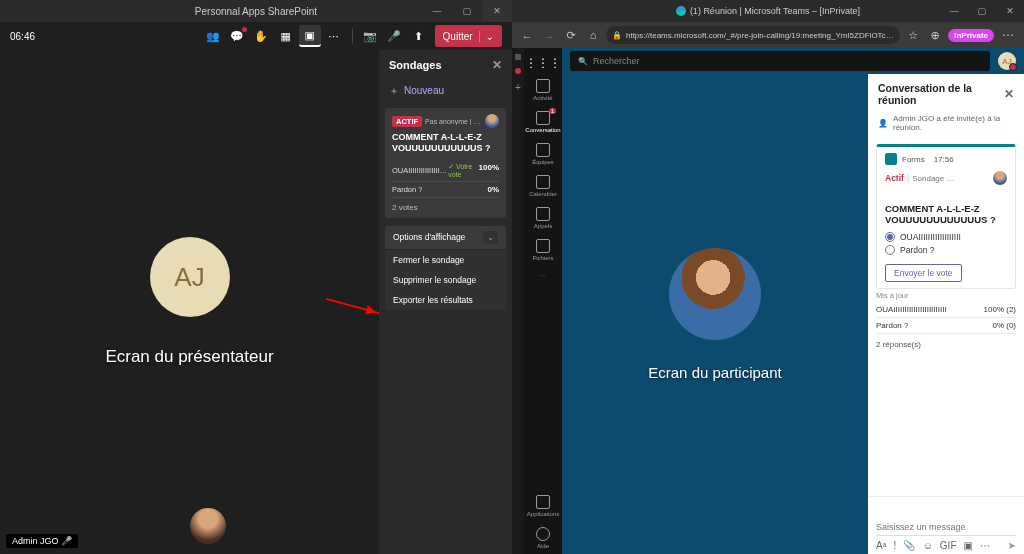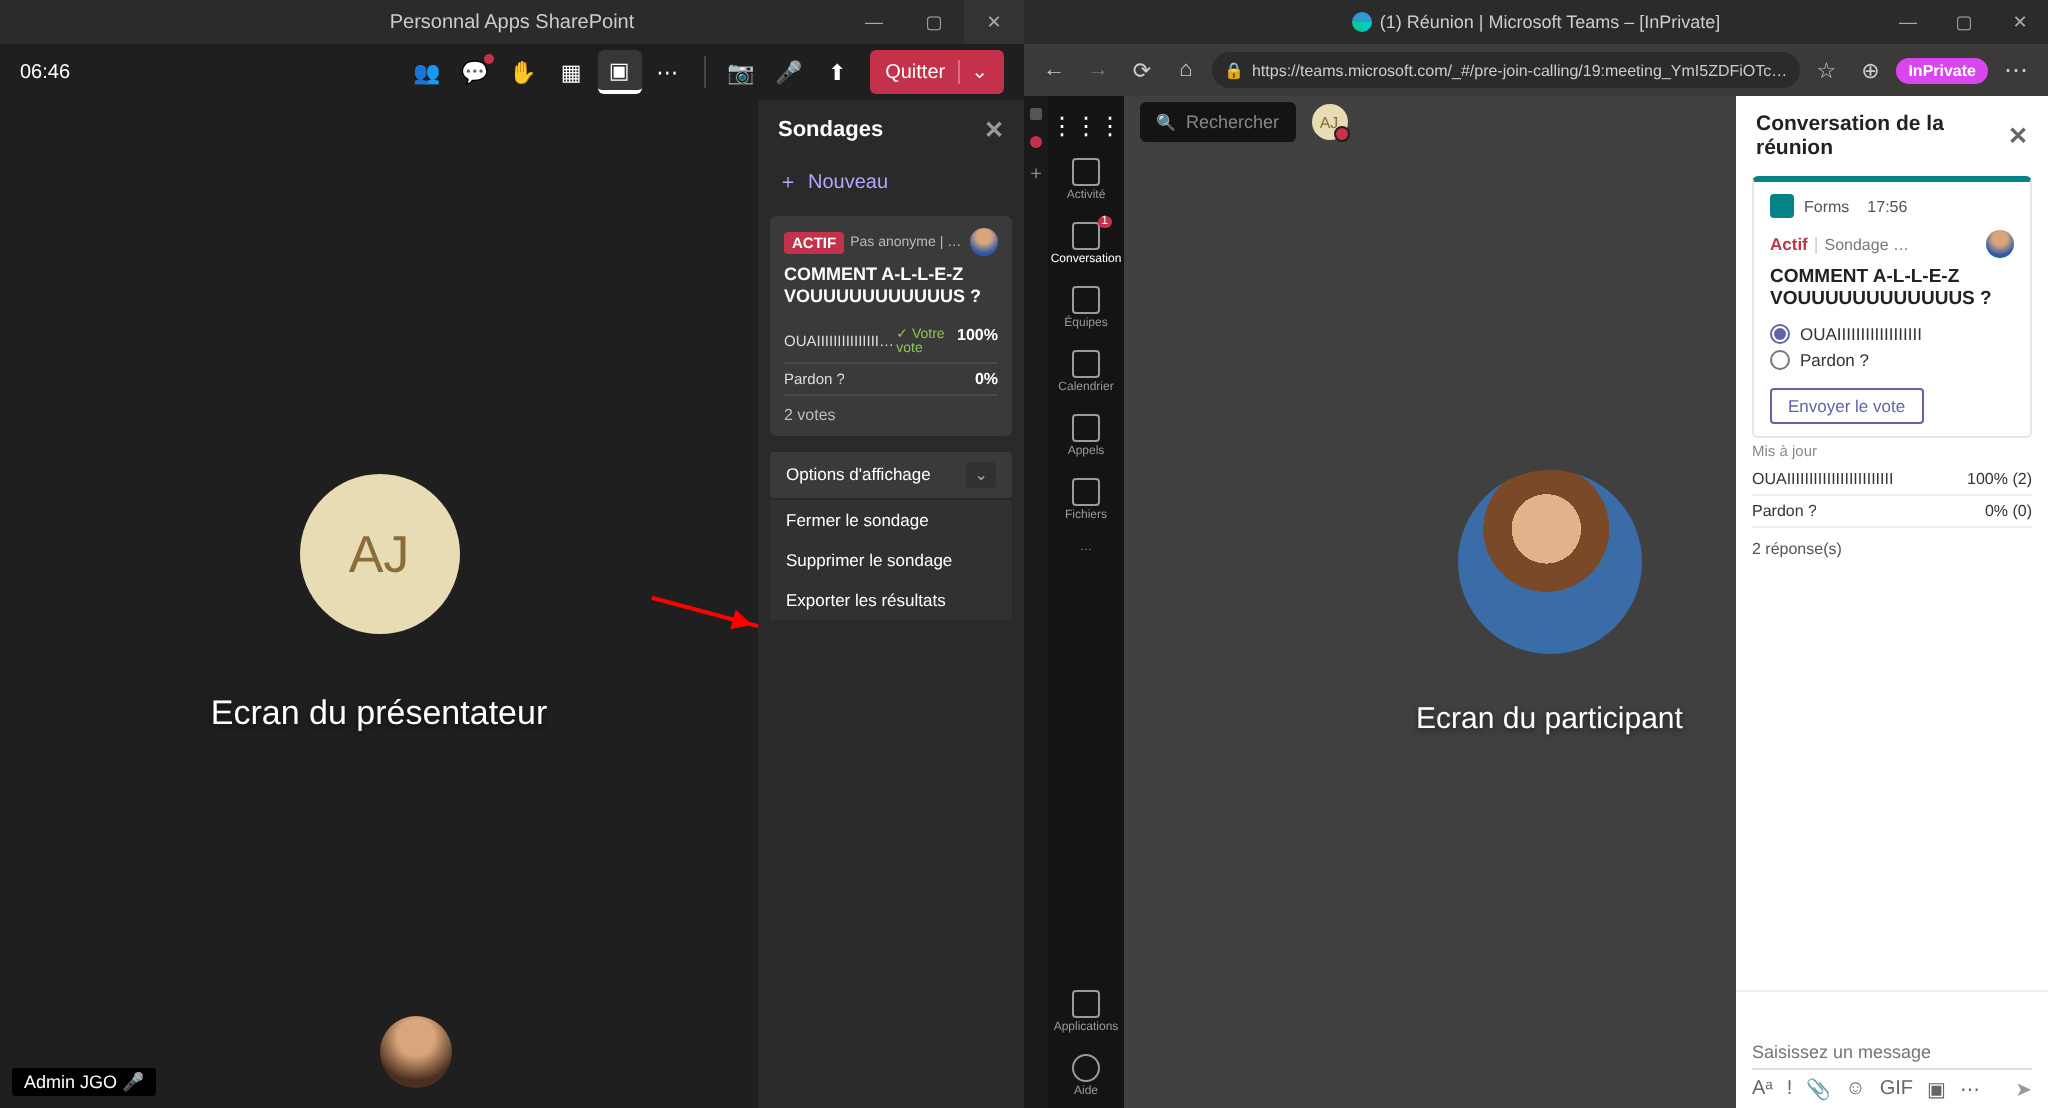--- a/index.html
+++ b/index.html
@@ -75,21 +75,21 @@
 
 .rb-apprail { width: 38px; background:#141414; display:flex; flex-direction:column; align-items:center; padding-top:4px;}
 .rb-apprail .waffle { color:#fff; font-size:12px; padding:4px 0;}
 .rb-apprail .ri { width:100%; padding:5px 0; display:flex; flex-direction:column; align-items:center; color:#9a9a9a; font-size:6px; position:relative; cursor:pointer;}
 .rb-apprail .ri svg, .rb-apprail .ri .ic { width:14px; height:14px; margin-bottom:2px;}
 .rb-apprail .ri .ic { border:1px solid #9a9a9a; border-radius:2px;}
 .rb-apprail .ri.active { color:#fff;}
 .rb-apprail .ri .b { position:absolute; top:2px; right:6px; background:#c4314b; color:#fff; border-radius:6px; font-size:6px; padding:0 2px;}
 .rb-apprail .spacer { flex:1;}
 
-.rb-main { flex:1; display:flex; background:#404040;}
+.rb-main { flex:1; display:flex; flex-direction:column; background:#0c4a6e;}
 .rb-search { height:26px; display:flex; align-items:center; padding:0 8px;}
 .rb-search .sf { flex:1; background:#141414; border-radius:3px; height:20px; display:flex; align-items:center; padding:0 8px; color:#888; font-size:9px;}
 .rb-search .sf::before{content:"🔍"; font-size:8px; margin-right:5px; color:#888;}
 .rb-search .av { width:18px; height:18px; border-radius:50%; background:#e8dcb5; color:#8a6d3b; font-size:8px; display:flex; align-items:center; justify-content:center; margin-left:8px; position:relative;}
 .rb-search .av::after{content:""; position:absolute; bottom:-1px; right:-1px; width:6px; height:6px; background:#c4314b; border-radius:50%; border:1px solid #201f1f;}
 
 .rb-stage { flex:1; display:flex;}
 .rb-video { flex:1; display:flex; flex-direction:column; align-items:center; justify-content:center;}
 .rb-video .photo { width:92px; height:92px; border-radius:50%; background:radial-gradient(circle at 48% 32%, #e2b38a 0 22%, #7a4a28 22% 40%, #3a6da8 40% 70%); margin-bottom:24px;}
 .rb-video .cap { color:#fff; font-size:15px; text-shadow:0 1px 3px rgba(0,0,0,.6);}
@@ -100,21 +100,21 @@
 .rb-chat .sys { display:flex; align-items:center; gap:5px; padding:2px 10px 10px; color:#666; font-size:8px;}
 .rb-chat .sys::before{content:"👤"; font-size:8px;}
 .rb-chat .formscard { margin: 2px 8px; border:1px solid #e5e5e5; border-top:3px solid #038387; border-radius:3px; padding:6px 8px;}
 .rb-chat .formscard .fh { display:flex; align-items:center; gap:5px; font-size:8px; color:#555;}
 .rb-chat .formscard .fh .fi { width:12px; height:12px; background:#038387; border-radius:2px;}
 .rb-chat .formscard .st { display:flex; align-items:center; gap:3px; margin:6px 0 4px;}
 .rb-chat .formscard .st .act { color:#c4314b; font-weight:600; font-size:8.5px;}
 .rb-chat .formscard .st .sep { color:#ccc;}
 .rb-chat .formscard .st .sub { color:#777; font-size:8px; flex:1; overflow:hidden; text-overflow:ellipsis; white-space:nowrap;}
 .rb-chat .formscard .st .av { width:14px; height:14px; border-radius:50%; background:radial-gradient(circle at 50% 30%, #d9a57a 30%, #2e5aa8 70%);}
-.rb-chat .formscard .q { font-weight:700; font-size:9.5px; color:#222; line-height:1.2; margin:4px 0 6px;}
+.rb-chat .formscard .q { font-weight:700; font-size:9.5px; color:#222; line-height:1.2; margin:18px 0 6px;}
 .rb-chat .formscard label { display:flex; align-items:center; gap:5px; font-size:8.5px; color:#333; margin:3px 0;}
 .rb-chat .formscard input[type=radio]{ accent-color:#6264a7; width:10px; height:10px;}
 .rb-chat .formscard .send { margin-top:6px; border:1px solid #6264a7; color:#6264a7; background:#fff; font-size:8.5px; padding:3px 8px; border-radius:2px; cursor:pointer;}
 .rb-chat .reshdr { margin:0 8px 2px; font-size:7.5px; color:#888;}
 .rb-chat .res { margin:0 8px; font-size:8px; color:#333;}
 .rb-chat .res .rr { display:flex; justify-content:space-between; border-bottom:1px solid #eee; padding:3px 0;}
 .rb-chat .res .rr .l { max-width:86px; overflow:hidden; text-overflow:ellipsis; white-space:nowrap;}
 .rb-chat .res .rc { margin-top:6px; color:#555;}
 .rb-chat .spacer { flex:1;}
 .rb-chat .compose { border-top:1px solid #eee; padding:22px 8px 3px;}
@@ -289,20 +289,21 @@
         <div class="rb-video">
           <div class="photo"></div>
           <div class="cap">Ecran du participant</div>
         </div>
 
         <div class="rb-chat">
           <div class="ch">
             <span>Conversation de la réunion</span>
             <span class="x">✕</span>
           </div>
+          <div class="sys">Admin JGO a été invité(e) à la réunion.</div>
 
           <div class="formscard">
             <div class="fh">
               <span class="fi"></span>
               <span>Forms</span>
               <span style="margin-left:4px;">17:56</span>
             </div>
             <div class="st">
               <span class="act">Actif</span>
               <span class="sep">|</span>

